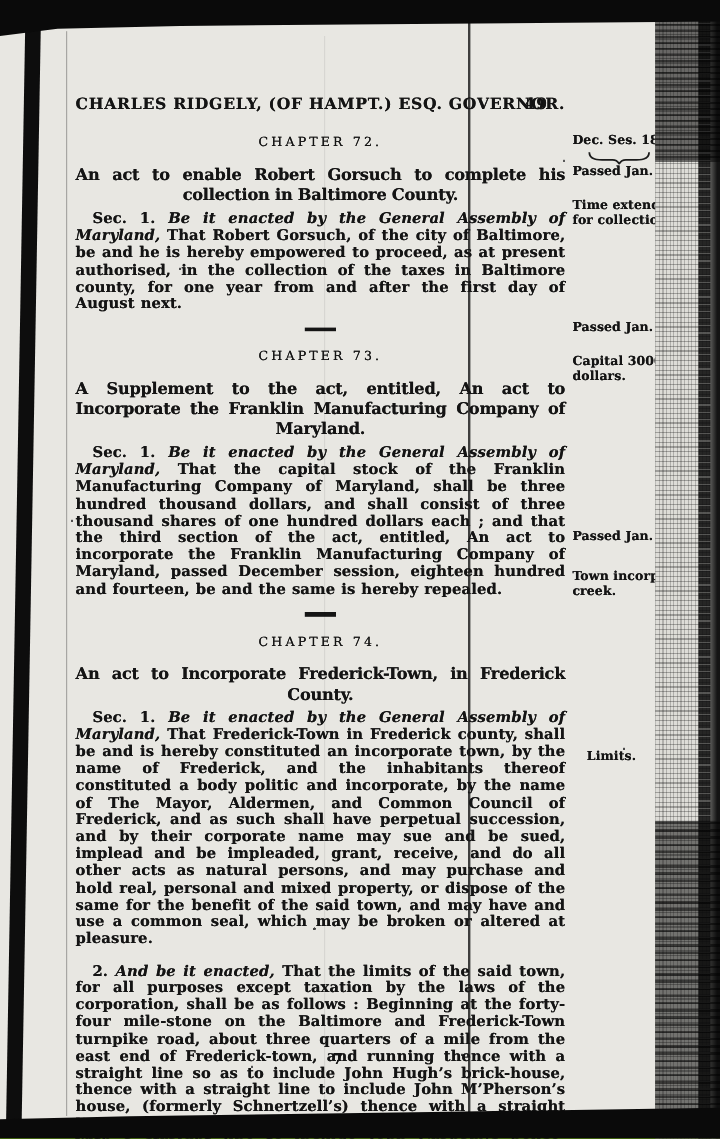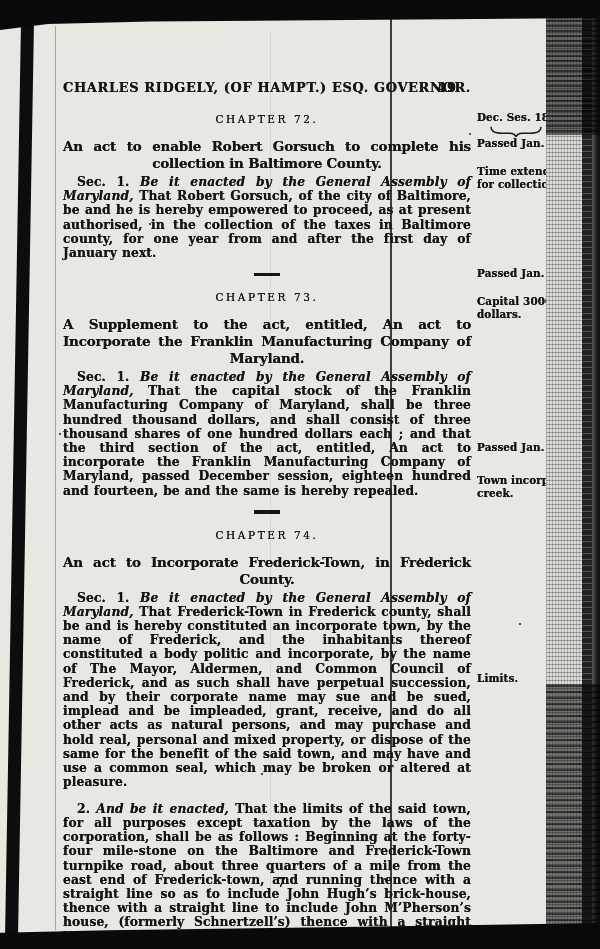--- a/index.html
+++ b/index.html
@@ -60,39 +60,39 @@
   .mnote{position:absolute;left:414px;width:110px;font-weight:bold;font-size:10.4px;
          line-height:13px;letter-spacing:.1px;}
   .n-session{top:31px;}
   .n-brace{position:absolute;left:424px;top:45px;width:58px;height:12px;}
   .n-passed72{top:57px;}
   .n-effect72{top:85px;}
   .n-passed73{top:187px;}
   .n-capital73{top:215px;}
   .n-passed74{top:361px;}
   .n-incorp74{top:394px;}
-  .n-limits74{top:592px;}
+  .n-limits74{top:544px;margin-left:12px;}
   .sig-mark{position:absolute;left:214px;top:795px;font-weight:bold;font-size:12.5px;}
 </style>
 </head>
 <body>
 
 <div class="stage">
   <div class="page-bg"></div>
 
   <div class="content">
 
     <div class="running-head">
       <span>CHARLES RIDGELY, (OF HAMPT.) ESQ. GOVERNOR.</span>
       <span class="pagenum">49</span>
     </div>
 
     <div class="chap-label">CHAPTER 72.</div>
     <div class="chap-title">An act to enable Robert Gorsuch to complete his collection in Baltimore County.</div>
-    <p class="sec"><span>Sec. 1. </span><span class="it">Be it enacted by the General Assembly of Maryland,</span><span> That Robert Gorsuch, of the city of Baltimore, be and he is hereby empowered to proceed, as at present authorised, in the collection of the taxes in Baltimore county, for one year from and after the first day of January next.</span></p>
+    <p class="sec"><span>Sec. 1. </span><span class="it">Be it enacted by the General Assembly of Maryland,</span><span> That Robert Gorsuch, of the city of Baltimore, be and he is hereby empowered to proceed, as at present authorised, in the collection of the taxes in Baltimore county, for one year from and after the first day of August next.</span></p>
 
     <div class="divider"></div>
 
     <div class="chap-label">CHAPTER 73.</div>
     <div class="chap-title">A Supplement to the act, entitled, An act to Incorporate the Franklin Manufacturing Company of Maryland.</div>
     <p class="sec"><span>Sec. 1. </span><span class="it">Be it enacted by the General Assembly of Maryland,</span><span> That the capital stock of the Franklin Manufacturing Company of Maryland, shall be three hundred thousand dollars, and shall consist of three thousand shares of one hundred dollars each ; and that the third section of the act, entitled, An act to incorporate the Franklin Manufacturing Company of Maryland, passed December session, eighteen hundred and fourteen, be and the same is hereby repealed.</span></p>
 
     <div class="divider"></div>
 
     <div class="chap-label">CHAPTER 74.</div>

